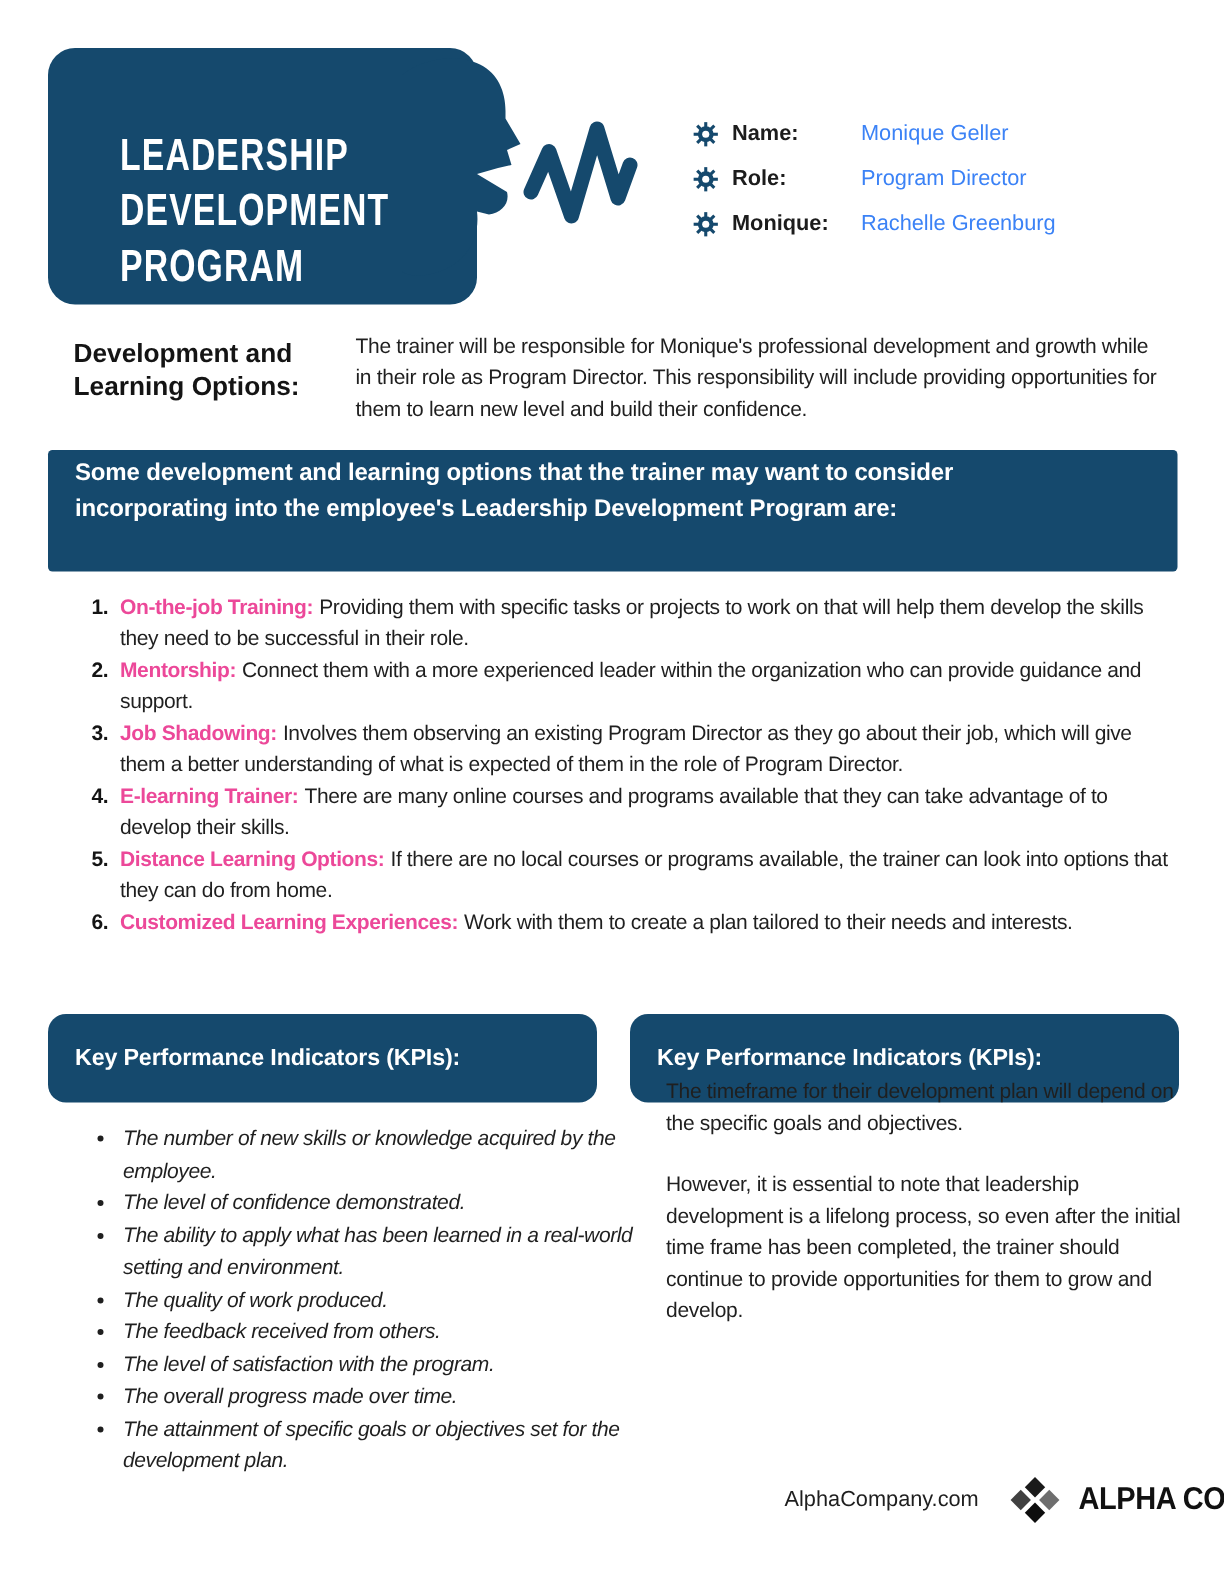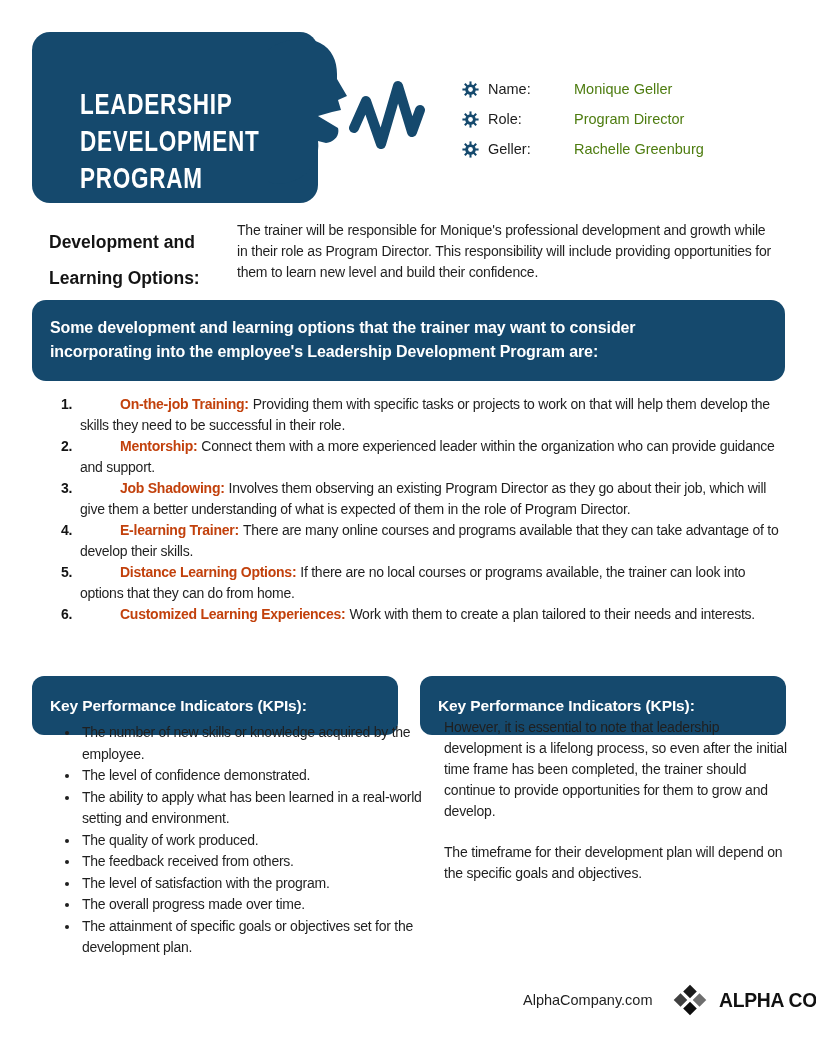--- a/index.html
+++ b/index.html
@@ -8,45 +8,45 @@
     font-family:"Liberation Sans", sans-serif;color:#212121;
   }
   
   .hero-card{position:absolute;left:32px;top:32px;width:286px;height:171px;background:#15496d;border-radius:18px;}
   .hero-title{position:absolute;left:48px;top:53px;color:#ffffff;font-weight:bold;font-size:30px;line-height:37px;
     transform:scaleX(0.75);transform-origin:left top;white-space:nowrap;letter-spacing:1px;}
   .hero-face{position:absolute;left:268px;top:38px;width:158px;height:166px;}
   
   .info{position:absolute;left:462px;top:74px;}
   .info-row{display:grid;grid-template-columns:26px 86px auto;align-items:center;height:30px;}
-  .info-label{font-weight:normal;font-size:14.5px;color:#1c1c1c;}
-  .info-value{font-size:14.5px;color:#4d7c0f;}
+  .info-label{font-weight:bold;font-size:14.5px;color:#1c1c1c;}
+  .info-value{font-size:14.5px;color:#3b82f6;}
   .gear{width:17px;height:17px;display:block;}
   
-  .intro-heading{position:absolute;left:49px;top:224px;width:190px;font-weight:bold;font-size:17.5px;line-height:36px;color:#141414;}
+  .intro-heading{position:absolute;left:49px;top:224px;width:190px;font-weight:bold;font-size:17.5px;line-height:22px;color:#141414;}
   .intro-body{position:absolute;left:237px;top:220px;width:534px;font-size:14px;line-height:21px;letter-spacing:-0.2px;color:#1f1f1f;}
   
-  .banner{position:absolute;left:32px;top:300px;width:753px;height:81px;background:#15496d;border-radius:14px;box-sizing:border-box;
-    padding:16px 60px 0 18px;}
+  .banner{position:absolute;left:32px;top:300px;width:753px;height:81px;background:#15496d;border-radius:3px;box-sizing:border-box;
+    padding:4px 60px 0 18px;}
   .banner-text{color:#ffffff;font-weight:bold;font-size:16px;line-height:24px;letter-spacing:-0.1px;}
   
   .dev-list{position:absolute;left:61px;top:394px;width:724px;margin:0;padding:0;list-style:none;
     font-size:14px;line-height:21px;letter-spacing:-0.25px;color:#1f1f1f;}
   .dev-list li{position:relative;padding-left:19px;margin:0;}
   .li-num{position:absolute;left:0;top:0;font-weight:bold;color:#141414;}
-  .li-label{font-weight:bold;color:#c2410c;margin-right:4px;margin-left:40px;}
+  .li-label{font-weight:bold;color:#ec4899;margin-right:4px;}
   
   .kpi-banner{position:absolute;top:676px;width:366px;height:59px;background:#15496d;border-radius:12px;
     display:flex;align-items:center;box-sizing:border-box;padding-left:18px;}
   .kpi-banner.left{left:32px;}
   .kpi-banner.right{left:420px;}
   .kpi-banner-text{color:#ffffff;font-weight:bold;font-size:15.5px;letter-spacing:-0.1px;}
   
-  .kpi-bullets{position:absolute;left:48px;top:722px;width:346px;margin:0;padding:0 0 0 32px;
-    font-size:14px;line-height:21.5px;letter-spacing:-0.25px;color:#1f1f1f;}
+  .kpi-bullets{position:absolute;left:48px;top:748px;width:346px;margin:0;padding:0 0 0 32px;
+    font-size:14px;line-height:21.5px;letter-spacing:-0.25px;color:#1f1f1f;font-style:italic;}
   .kpi-bullets li{margin:0;padding-left:2px;}
   .kpi-bullets li::marker{color:#1f1f1f;font-size:13px;}
   
   .kpi-paras{position:absolute;left:444px;top:717px;width:344px;font-size:14px;line-height:21px;letter-spacing:-0.2px;color:#1f1f1f;}
   .kpi-paras p{margin:0 0 20px 0;}
   
   .footer{position:absolute;left:483px;top:984px;height:32px;display:flex;align-items:center;margin-left:40px;}
   .footer-site{font-size:14.5px;color:#1e1e1e;margin-right:16px;}
   .footer-logo{width:42px;height:32px;display:block;margin-right:8px;}
   .footer-company{font-size:21px;font-weight:bold;color:#111111;letter-spacing:-0.3px;
@@ -114,21 +114,21 @@
           <rect x="8.8" y="0.5" width="2.4" height="5" transform="rotate(90 10 10)"></rect>
           <rect x="8.8" y="0.5" width="2.4" height="5" transform="rotate(135 10 10)"></rect>
           <rect x="8.8" y="0.5" width="2.4" height="5" transform="rotate(180 10 10)"></rect>
           <rect x="8.8" y="0.5" width="2.4" height="5" transform="rotate(225 10 10)"></rect>
           <rect x="8.8" y="0.5" width="2.4" height="5" transform="rotate(270 10 10)"></rect>
           <rect x="8.8" y="0.5" width="2.4" height="5" transform="rotate(315 10 10)"></rect>
           <circle cx="10" cy="10" r="6.2"></circle>
         </g>
         <circle cx="10" cy="10" r="2.8" fill="#ffffff"></circle>
       </svg>
-      <span class="info-label">Geller:</span>
+      <span class="info-label">Monique:</span>
       <span class="info-value">Rachelle Greenburg</span>
     </div>
   </div>
 
   <div class="intro-heading">Development and Learning Options:</div>
   <div class="intro-body">The trainer will be responsible for Monique's professional development and growth while in their role as Program Director. This responsibility will include providing opportunities for them to learn new level and build their confidence.</div>
 
   <div class="banner">
     <div class="banner-text">Some development and learning options that the trainer may want to consider incorporating into the employee's Leadership Development Program are:</div>
   </div>
@@ -166,22 +166,22 @@
     <li>The level of confidence demonstrated.</li>
     <li>The ability to apply what has been learned in a real-world setting and environment.</li>
     <li>The quality of work produced.</li>
     <li>The feedback received from others.</li>
     <li>The level of satisfaction with the program.</li>
     <li>The overall progress made over time.</li>
     <li>The attainment of specific goals or objectives set for the development plan.</li>
   </ul>
 
   <div class="kpi-paras">
+    <p>The timeframe for their development plan will depend on the specific goals and objectives.</p>
     <p>However, it is essential to note that leadership development is a lifelong process, so even after the initial time frame has been completed, the trainer should continue to provide opportunities for them to grow and develop.</p>
-    <p>The timeframe for their development plan will depend on the specific goals and objectives.</p>
   </div>
 
   <div class="footer">
     <span class="footer-site">AlphaCompany.com</span>
     <svg class="footer-logo" viewBox="0 0 42 32" aria-hidden="true">
       <rect x="-4.8" y="-4.8" width="9.6" height="9.6" fill="#1a1a1a" transform="translate(21,7.5) rotate(45)"></rect>
       <rect x="-4.8" y="-4.8" width="9.6" height="9.6" fill="#404040" transform="translate(11.5,16) rotate(45)"></rect>
       <rect x="-4.8" y="-4.8" width="9.6" height="9.6" fill="#6e6e6e" transform="translate(30.5,16) rotate(45)"></rect>
       <rect x="-4.8" y="-4.8" width="9.6" height="9.6" fill="#0d0d0d" transform="translate(21,24.5) rotate(45)"></rect>
     </svg>

